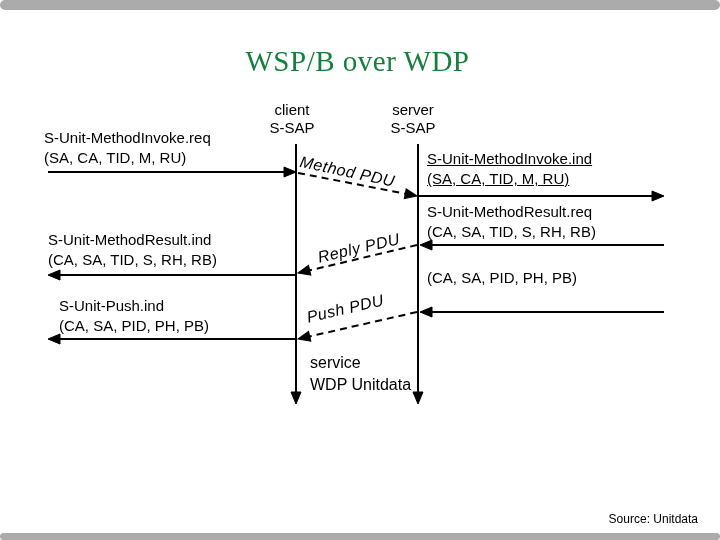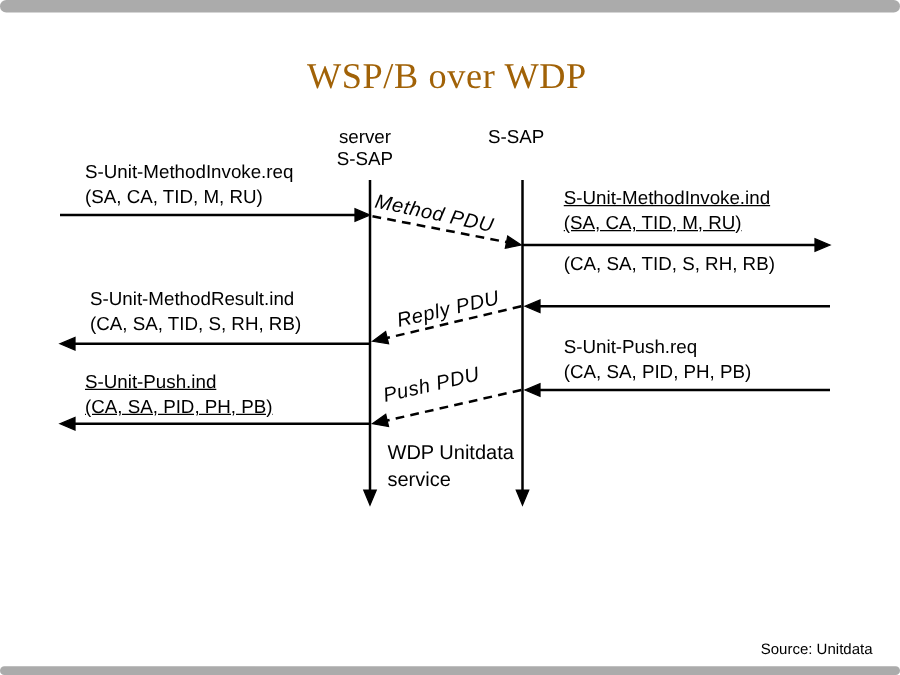--- a/index.html
+++ b/index.html
@@ -6,27 +6,27 @@
   .slide {
     position:relative; width:720px; height:540px; background:#ffffff;
     font-family:"Liberation Sans", sans-serif; overflow:hidden; color:#000;
   }
   .bar { position:absolute; left:0; width:720px; background:#ababab; border-radius:5px; }
   .bar-top { top:0; height:10px; }
   .bar-bottom { top:533px; height:7px; }
   .title {
     position:absolute; left:0; top:45px; width:715px; text-align:center;
     font-family:"Liberation Serif", serif; font-size:29px; line-height:32px;
-    color:#a16207; letter-spacing:0.5px;
+    color:#15803d; letter-spacing:0.5px;
   }
   .diagram-layer { position:absolute; left:0; top:0; }
-  .evt { position:absolute; font-size:15px; line-height:20px; white-space:nowrap;margin-left:24px; }
+  .evt { position:absolute; font-size:15px; line-height:20px; white-space:nowrap; }
   .left-event-1 { left:44px;  top:128px; }
   .left-event-2 { left:48px;  top:230px; }
-  .left-event-3 { left:44px;  top:296px;text-decoration:underline; }
+  .left-event-3 { left:59px;  top:296px; }
   .right-event-1 { left:427px; top:149px;text-decoration:underline; }
   .right-event-2 { left:427px; top:202px; }
   .right-event-3 { left:427px; top:268px; }
   .sap { position:absolute; width:100px; top:101px; text-align:center;
          font-size:15px; line-height:18px; }
   .sap-client { left:242px; }
   .sap-server { left:363px; }
   .pdu { position:absolute; font-style:italic; font-size:16px; line-height:18px;
          white-space:nowrap; letter-spacing:0.5px; }
   .pdu-method { left:302px; top:153px; transform:rotate(12deg);  transform-origin:0 0; }
@@ -69,24 +69,25 @@
 
     <line x1="298" y1="173" x2="407" y2="194" stroke-width="2" stroke-dasharray="7,5"></line>
     <polygon points="0,0 -12,-5 -12,5" transform="translate(417,196) rotate(11)" fill="#000"></polygon>
     <line x1="417" y1="245" x2="307" y2="271" stroke-width="2" stroke-dasharray="7,5"></line>
     <polygon points="0,0 -12,-5 -12,5" transform="translate(298,273) rotate(166.5)" fill="#000"></polygon>
     <line x1="417" y1="312" x2="307" y2="337" stroke-width="2" stroke-dasharray="7,5"></line>
     <polygon points="0,0 -12,-5 -12,5" transform="translate(298,339) rotate(167)" fill="#000"></polygon>
   </svg>
 
   <div class="sap sap-client">
-    <div>server</div>
+    <div>client</div>
     <div>S-SAP</div>
   </div>
   <div class="sap sap-server">
+    <div>server</div>
     <div>S-SAP</div>
   </div>
 
   <div class="evt left-event-1">
     <div>S-Unit-MethodInvoke.req</div>
     <div>(SA, CA, TID, M, RU)</div>
   </div>
   <div class="evt left-event-2">
     <div>S-Unit-MethodResult.ind</div>
     <div>(CA, SA, TID, S, RH, RB)</div>
@@ -94,31 +95,31 @@
   <div class="evt left-event-3">
     <div>S-Unit-Push.ind</div>
     <div>(CA, SA, PID, PH, PB)</div>
   </div>
 
   <div class="evt right-event-1">
     <div>S-Unit-MethodInvoke.ind</div>
     <div>(SA, CA, TID, M, RU)</div>
   </div>
   <div class="evt right-event-2">
+    <div>S-Unit-MethodResult.req</div>
     <div>(CA, SA, TID, S, RH, RB)</div>
   </div>
   <div class="evt right-event-3">
-    <div>S-Unit-Push.req</div>
     <div>(CA, SA, PID, PH, PB)</div>
   </div>
 
   <div class="pdu pdu-method">Method PDU</div>
   <div class="pdu pdu-reply">Reply PDU</div>
   <div class="pdu pdu-push">Push PDU</div>
 
   <div class="wdp">
+    <div>service</div>
     <div>WDP Unitdata</div>
-    <div>service</div>
   </div>
 
   <div class="source">Source: Unitdata</div>
 
 </div>
 
 </body></html>

